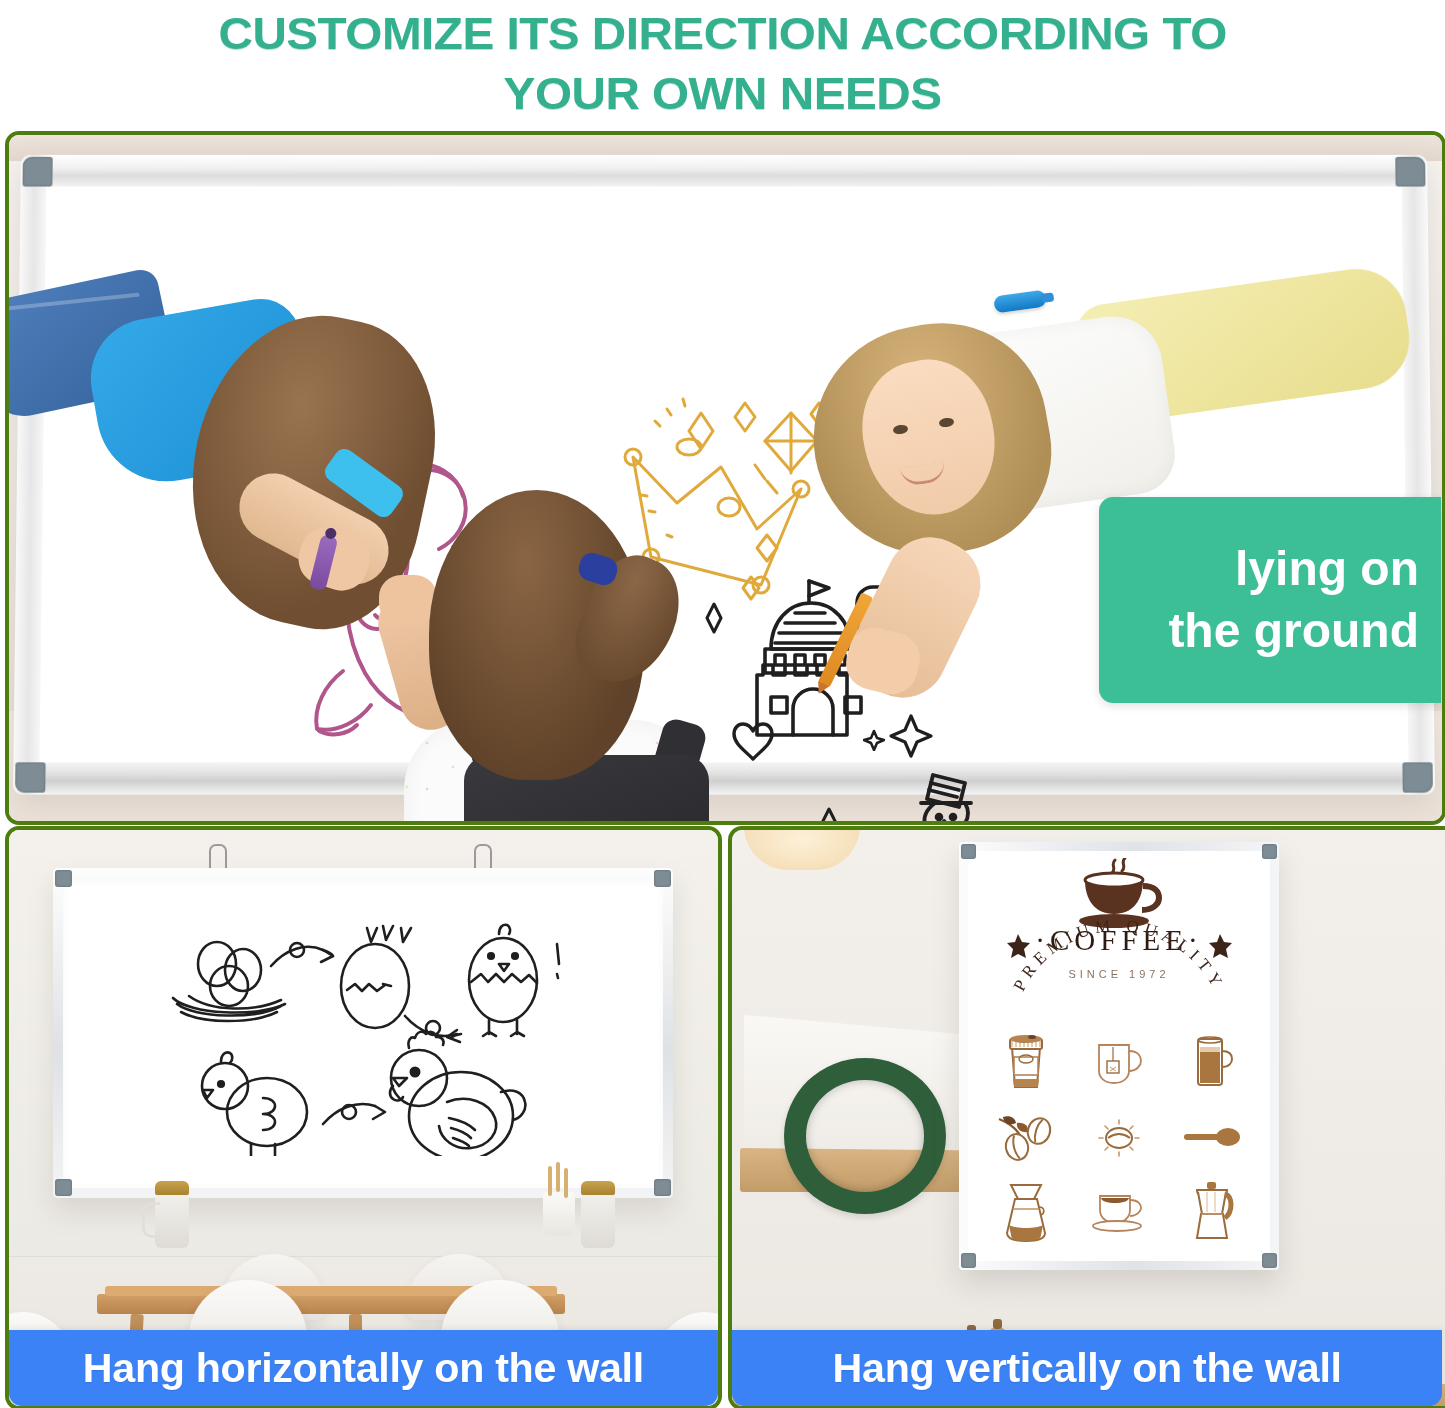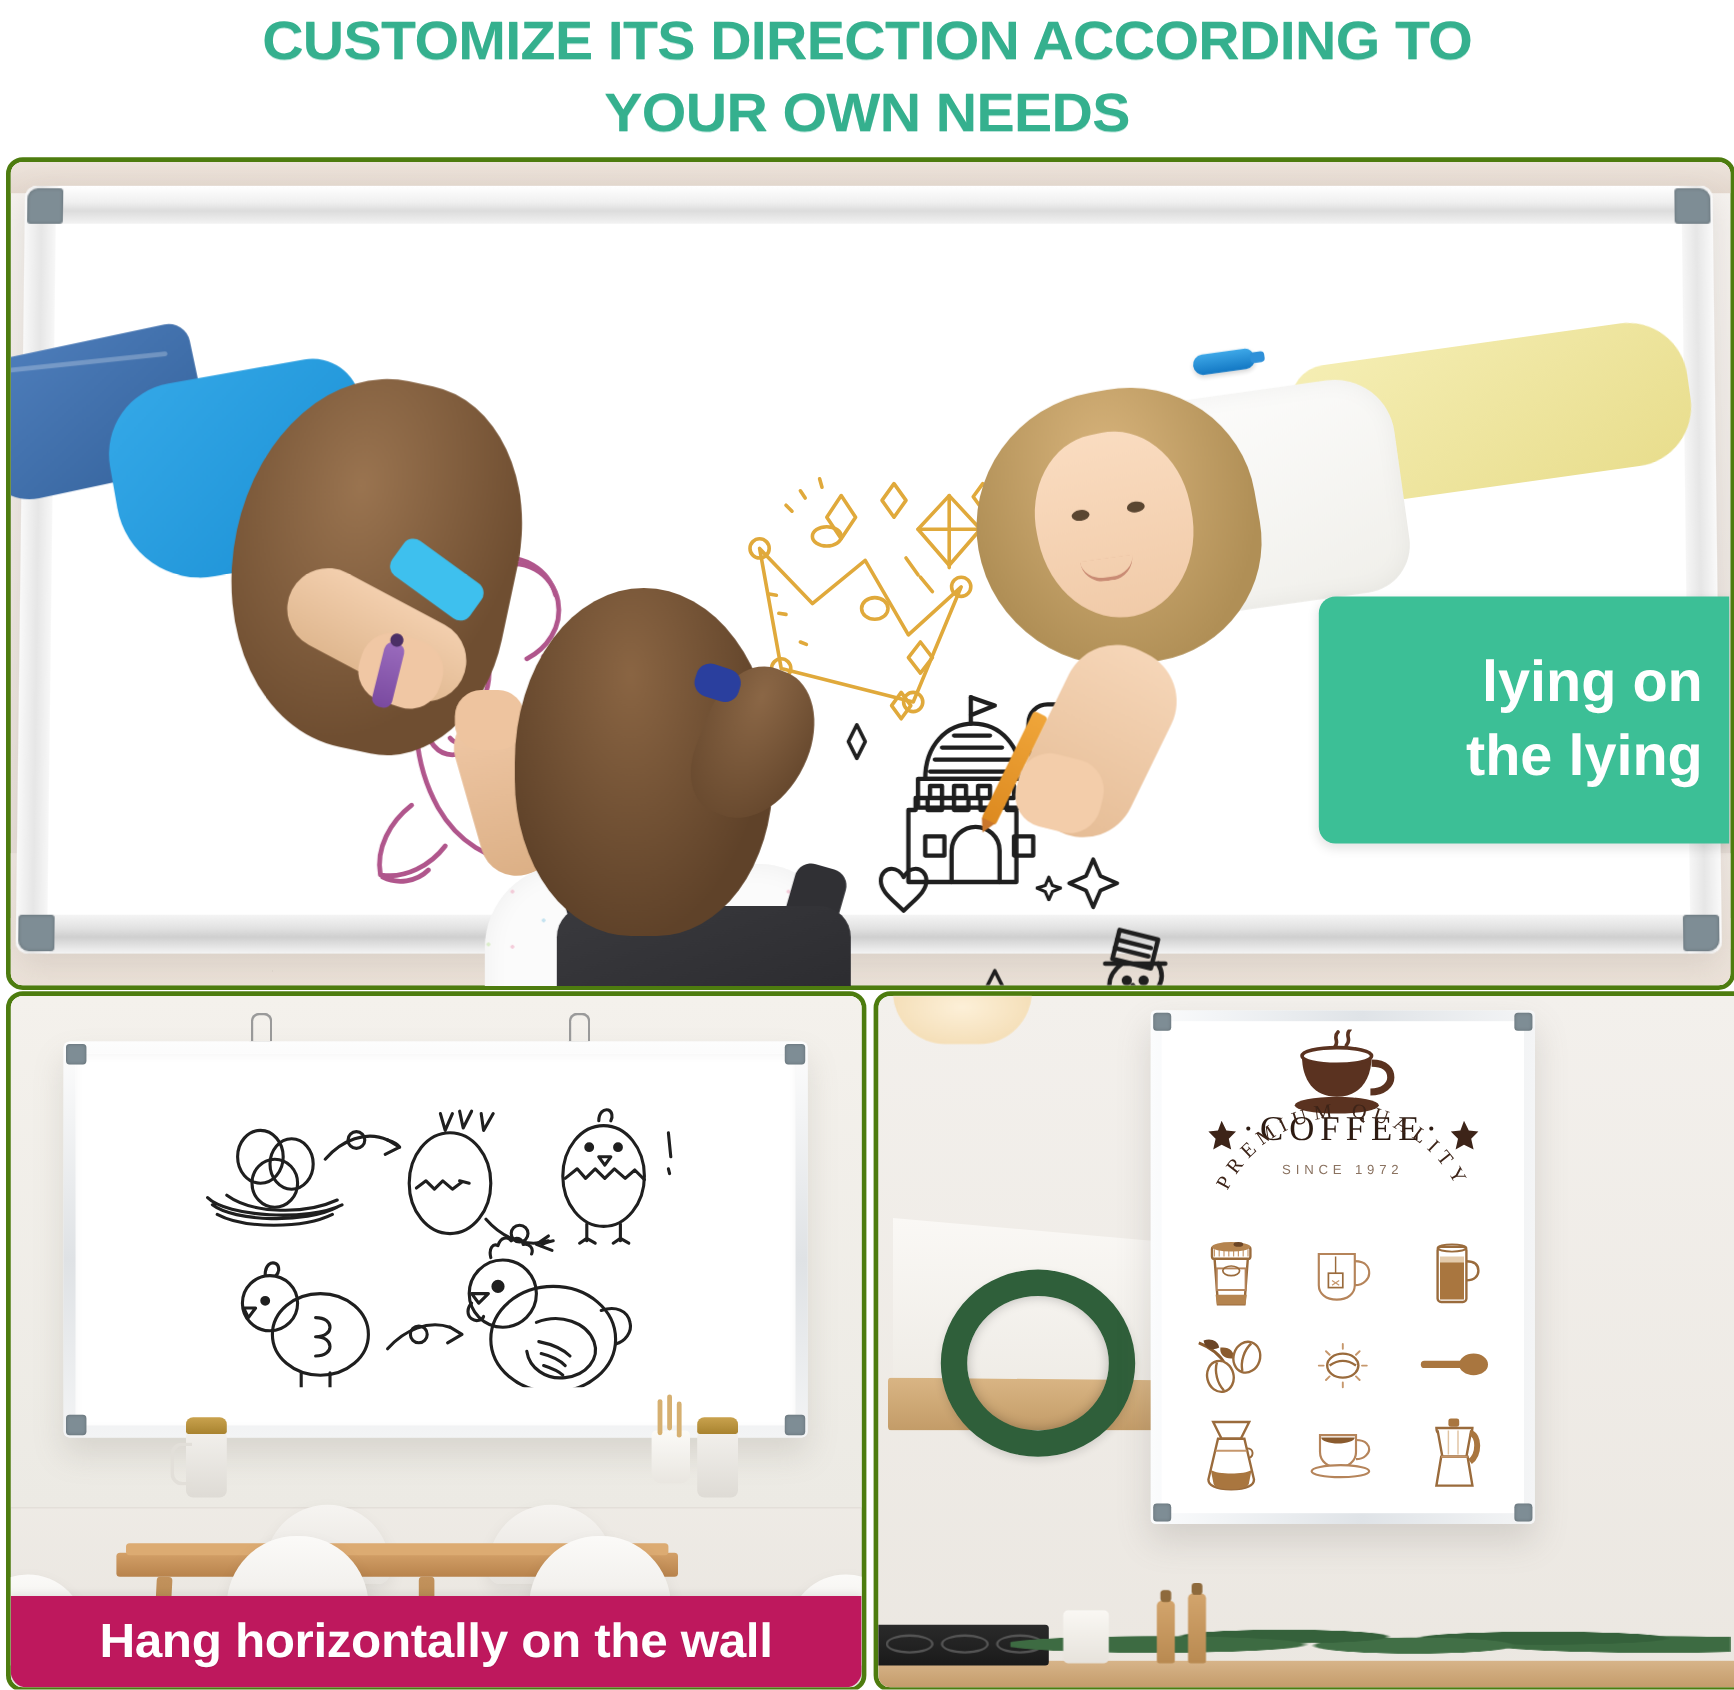--- a/index.html
+++ b/index.html
@@ -370,21 +370,21 @@
     position:absolute;left:1090px;top:362px;width:342px;height:206px;
     background:#3CBF96;border-radius:14px 0 0 14px;
     display:flex;flex-direction:column;align-items:flex-end;justify-content:center;
     padding-right:22px;box-sizing:border-box;
     color:#fff;font-weight:bold;font-size:48px;line-height:62px;
     text-align:right;
     box-shadow:0 3px 10px rgba(0,0,0,.12);
   }
   .caption-bar{
     position:absolute;height:76px;bottom:0;
-    background:#be185d;
+    background:#3b82f6;
     border-radius:0 0 13px 13px;
     display:flex;align-items:center;justify-content:center;
     color:#ffffff;font-weight:bold;font-size:40px;
     letter-spacing:-0.3px;
     box-shadow:0 -2px 6px rgba(0,0,0,.07);
   }
   .caption-bar span{transform:scaleX(1.03);white-space:nowrap;
     text-shadow:0 1px 1px rgba(0,0,0,.10);}
   #cap-bl{left:0;width:709px;}
   #cap-br{left:0;width:710px;}
@@ -552,21 +552,21 @@
       <div class="k3-smile"></div>
       <div class="k3-arm"></div>
       <div class="pencil"></div>
       <div class="k3-hand"></div>
     </div>
 
     <div class="marker-blue"></div>
 
     <div class="badge-lying">
       <span>lying on</span>
-      <span>the lying</span>
+      <span>the ground</span>
     </div>
 
   </div>
 </div>
 
 <div class="panel" id="panel-bl">
   <div class="scene">
     <div class="room-bl"></div>
     <div class="bl-wall"></div>
     <div class="bl-floorline"></div>
@@ -800,14 +800,17 @@
     <div class="stove">
       <div class="burner" style="left:10px;"></div>
       <div class="burner" style="left:56px;"></div>
       <div class="burner" style="left:102px;"></div>
     </div>
     <div class="garland"></div>
     <div class="crock"></div>
     <div class="mill" style="left:232px;"></div>
     <div class="mill" style="left:258px;height:58px;"></div>
 
+    <div class="caption-bar" id="cap-br">
+      <span>Hang vertically on the wall</span>
+    </div>
   </div>
 </div>
 
 </body></html>

